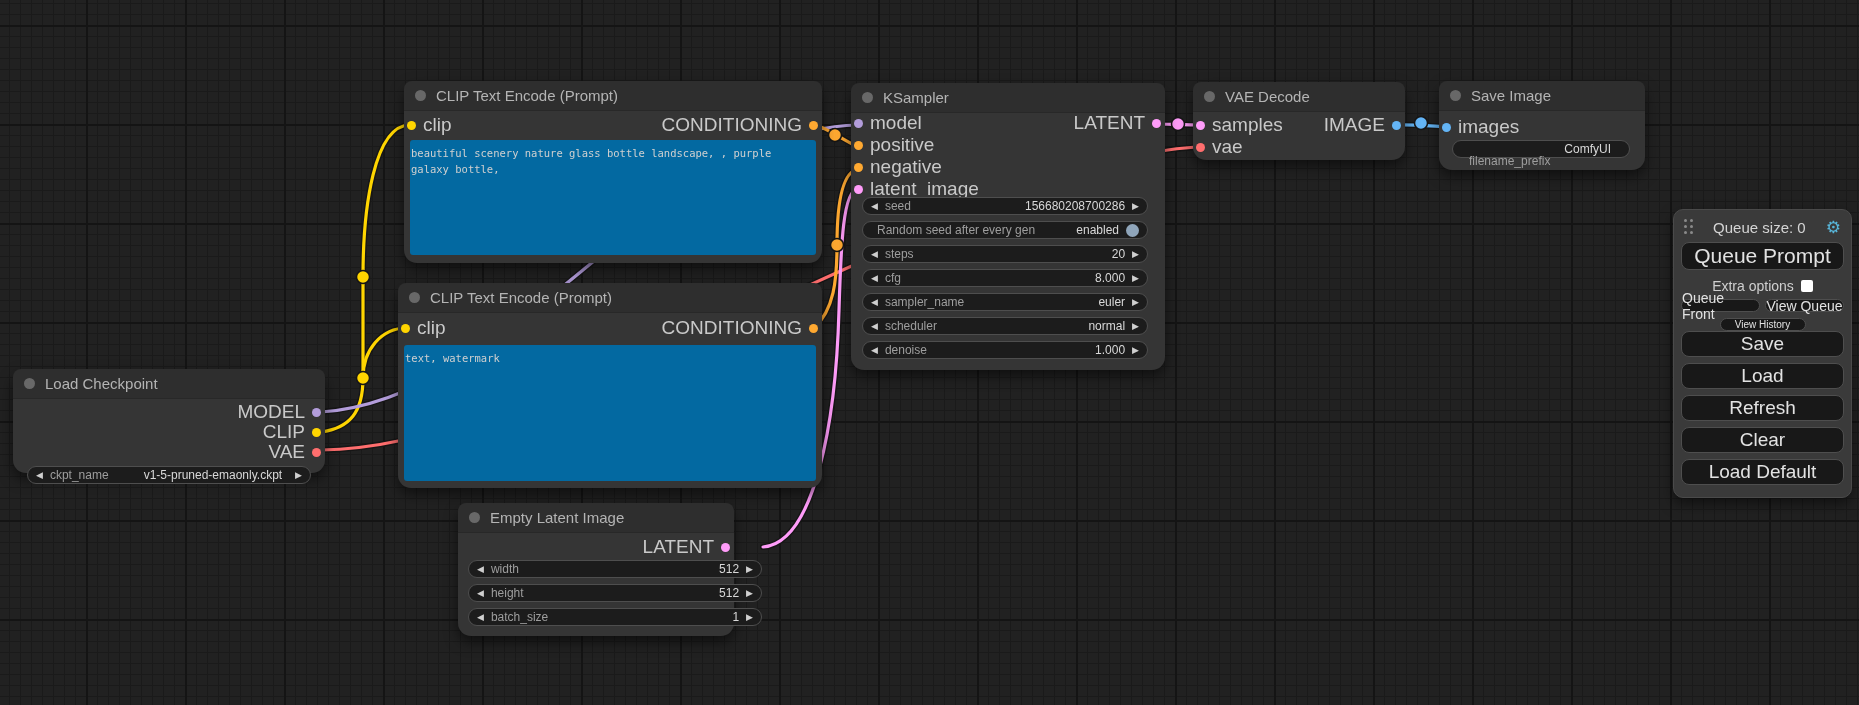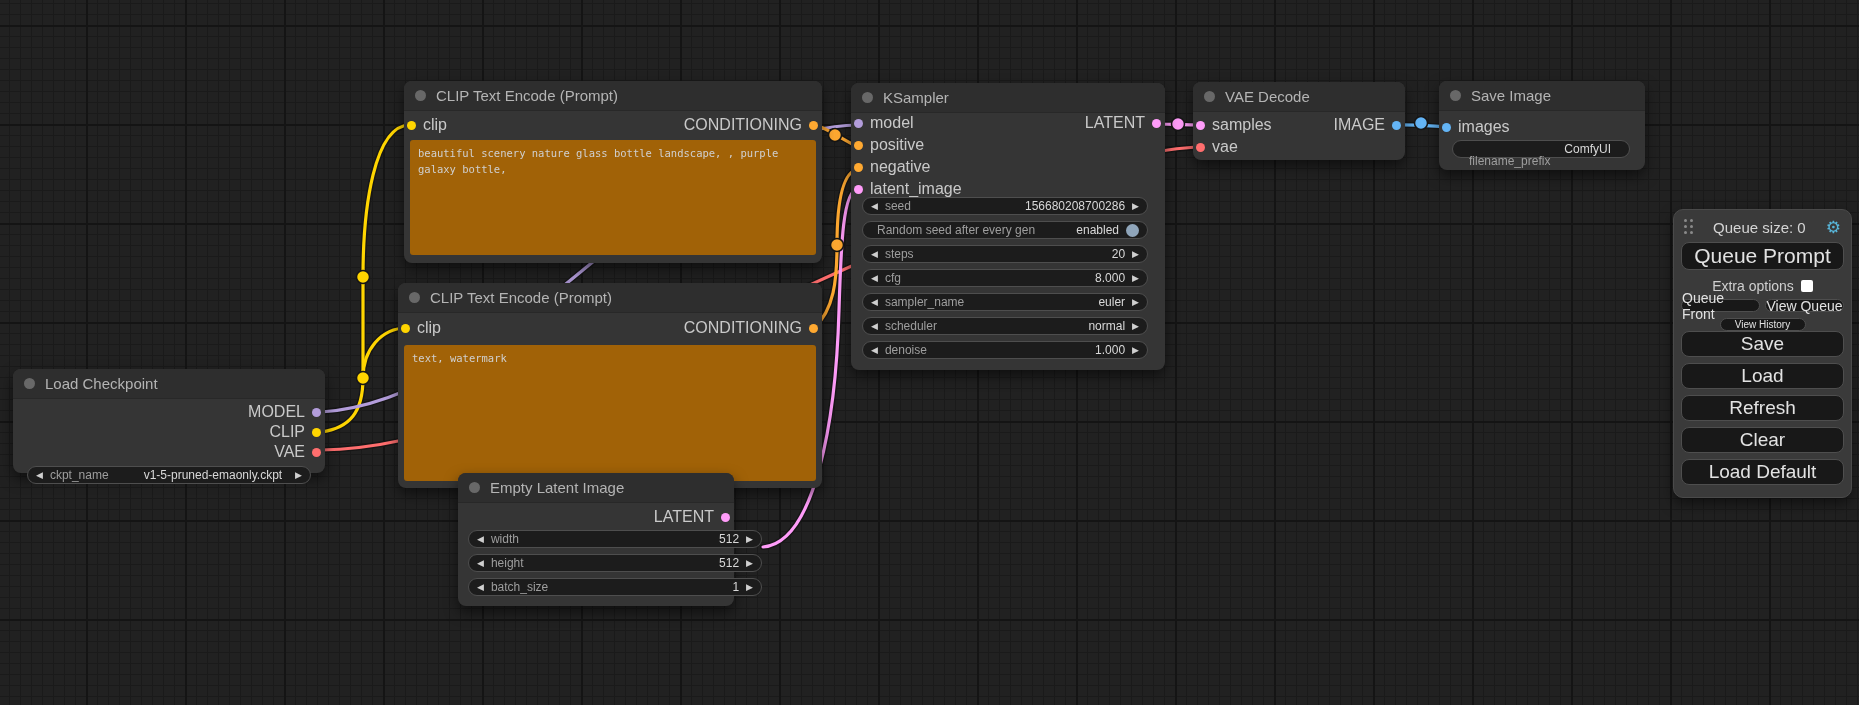--- a/index.html
+++ b/index.html
@@ -17,53 +17,53 @@
     position:relative;
     color:#c9c9c9;
   }
   svg.wires { position:absolute; left:0; top:0; z-index:1; }
   .wire-under { fill:none; stroke:#161616; stroke-width:6; stroke-linecap:round; }
   .wire { fill:none; stroke-width:3.2; stroke-linecap:round; }
 
   .node {
     position:absolute; z-index:2;
     background:#353535;
-    border-radius:8px;
+    border-radius:13px;
     box-shadow:0 6px 14px rgba(0,0,0,.55);
   }
   .node-title {
     height:30px; background:#2e2e2e;
     border-radius:8px 8px 0 0;
     border-bottom:1px solid #282828;
     display:flex; align-items:center; gap:10px;
     padding-left:11px;
     color:#b4b4b4; font-size:15px;
   }
   .title-dot { width:11px; height:11px; border-radius:50%; background:#686868; flex:none; }
 
   .io-row { position:absolute; display:flex; align-items:center; gap:7px;
-            height:18px; font-size:16px; color:#c9c9c9; }
+            height:18px; font-size:19px; color:#c9c9c9; }
   .io-row.in  { left:3px; }
   .io-row.out { right:4px; flex-direction:row-reverse; }
   .dot { width:9px; height:9px; border-radius:50%; flex:none; }
 
   .widget {
     position:absolute; height:18px;
     background:#1c1c1c; border:1px solid #4e4e4e; border-radius:10px;
     display:flex; align-items:center; gap:7px;
     padding:0 8px; font-size:12px; color:#9e9e9e; white-space:nowrap;
   }
   .widget .val { margin-left:auto; color:#d8d8d8; }
   .widget .arrow { color:#cfcfcf; font-size:9px; line-height:1; }
   .widget .toggle { width:13px; height:13px; border-radius:50%; background:#8fa5ba; flex:none; }
 
   .prompt-box {
-    position:absolute; background:#a16207; border-radius:3px;
+    position:absolute; background:#0369a1; border-radius:3px;
     font-family:"DejaVu Sans Mono", monospace; font-size:10.5px; line-height:1.55;
-    color:#d0d0d0; padding:5px 8px; white-space:pre-wrap; word-break:break-word;
+    color:#d0d0d0; padding:5px 1px; white-space:pre-wrap; word-break:break-word;
   }
 
   .queue-panel {
     position:absolute; left:1673px; top:209px; width:179px; height:289px; z-index:3;
     background:#3a3a3a; border:1px solid #4a4a4a; border-radius:10px;
     box-shadow:0 6px 14px rgba(0,0,0,.5);
     display:flex; flex-direction:column; padding:6px 7px;
   }
   .qp-header { display:flex; align-items:center; height:22px; margin:0 3px 4px 3px; }
   .qp-title { flex:1; text-align:center; font-size:15px; color:#d4d4d4; }
@@ -272,21 +272,21 @@
   <div class="io-row in" style="top:37px;">
     <span class="dot" style="background:#64B5F6;"></span>
     <span>images</span>
   </div>
   <div class="widget" style="left:13px;top:59px;width:178px;">
     <span style="margin-left:8px;margin-top:24px;">filename_prefix</span>
     <span class="val" style="margin-right:10px;">ComfyUI</span>
   </div>
 </div>
 
-<div class="node" style="left:458px;top:473px;width:276px;height:133px;">
+<div class="node" style="left:458px;top:503px;width:276px;height:133px;">
   <div class="node-title">
     <span class="title-dot"></span>
     <span>Empty Latent Image</span>
   </div>
   <div class="io-row out" style="top:35px;">
     <span class="dot" style="background:#FF9CF9;"></span>
     <span>LATENT</span>
   </div>
   <div class="widget" style="left:10px;top:57px;width:294px;">
     <span class="arrow">◀</span>

